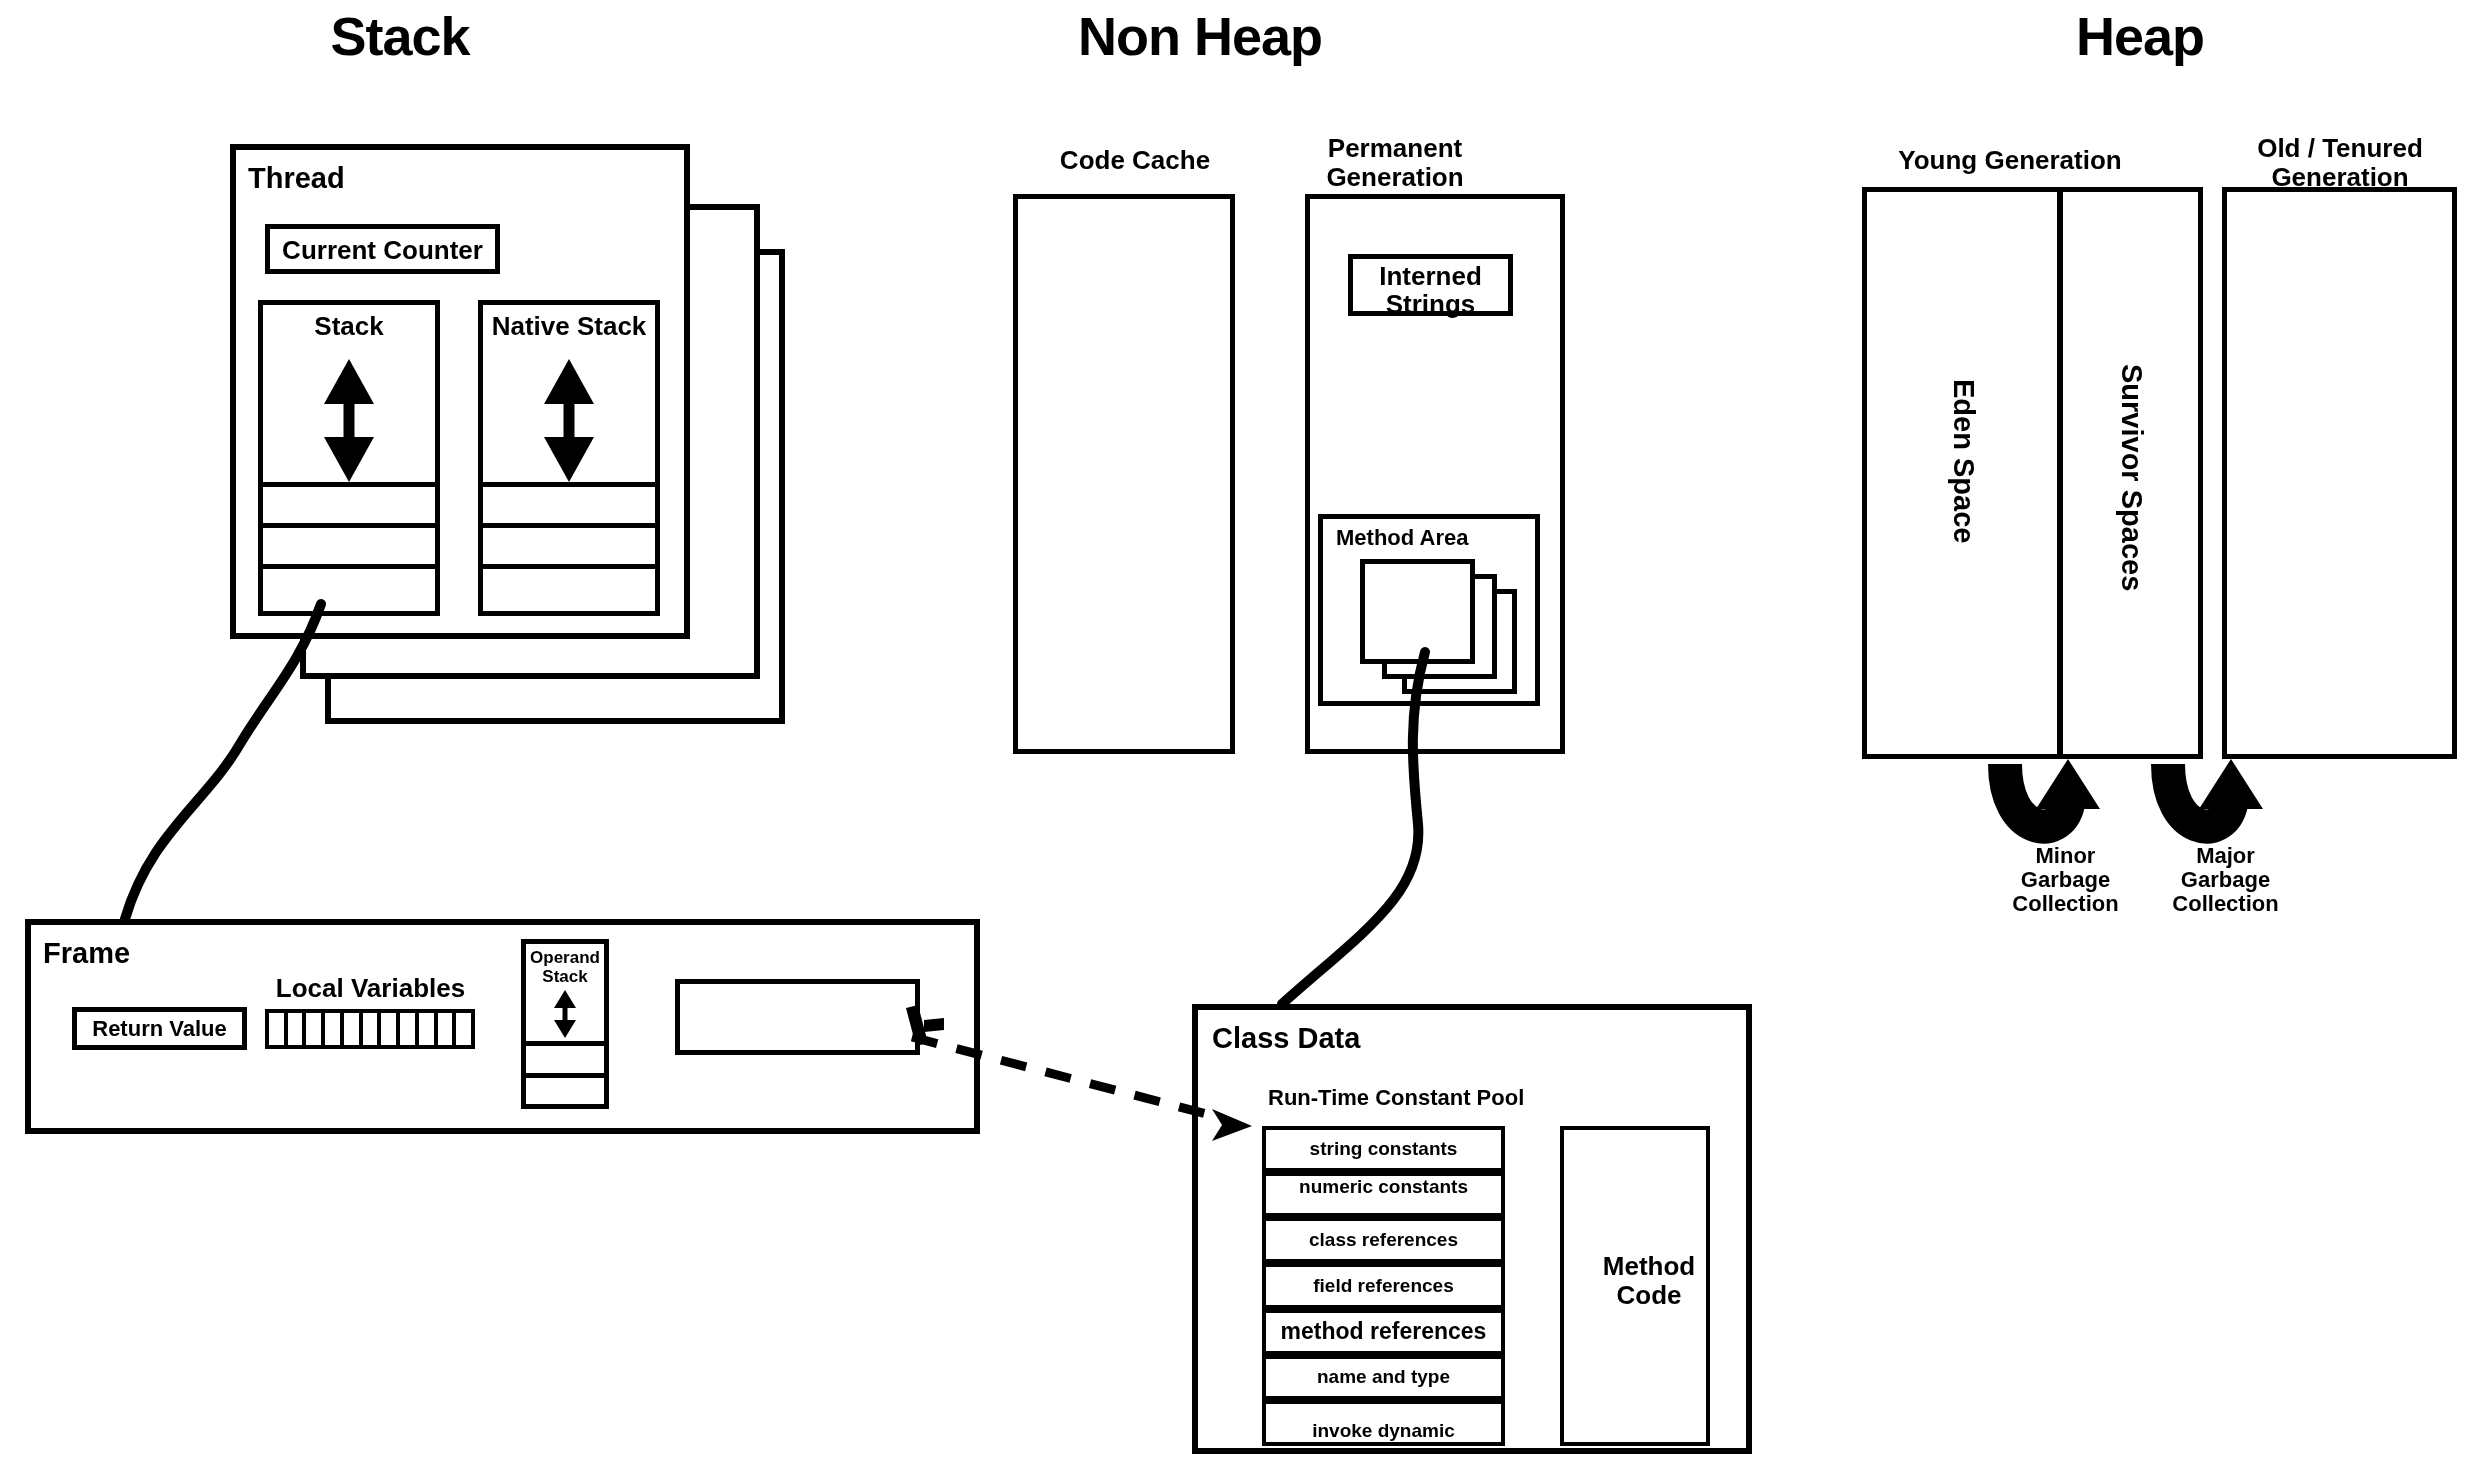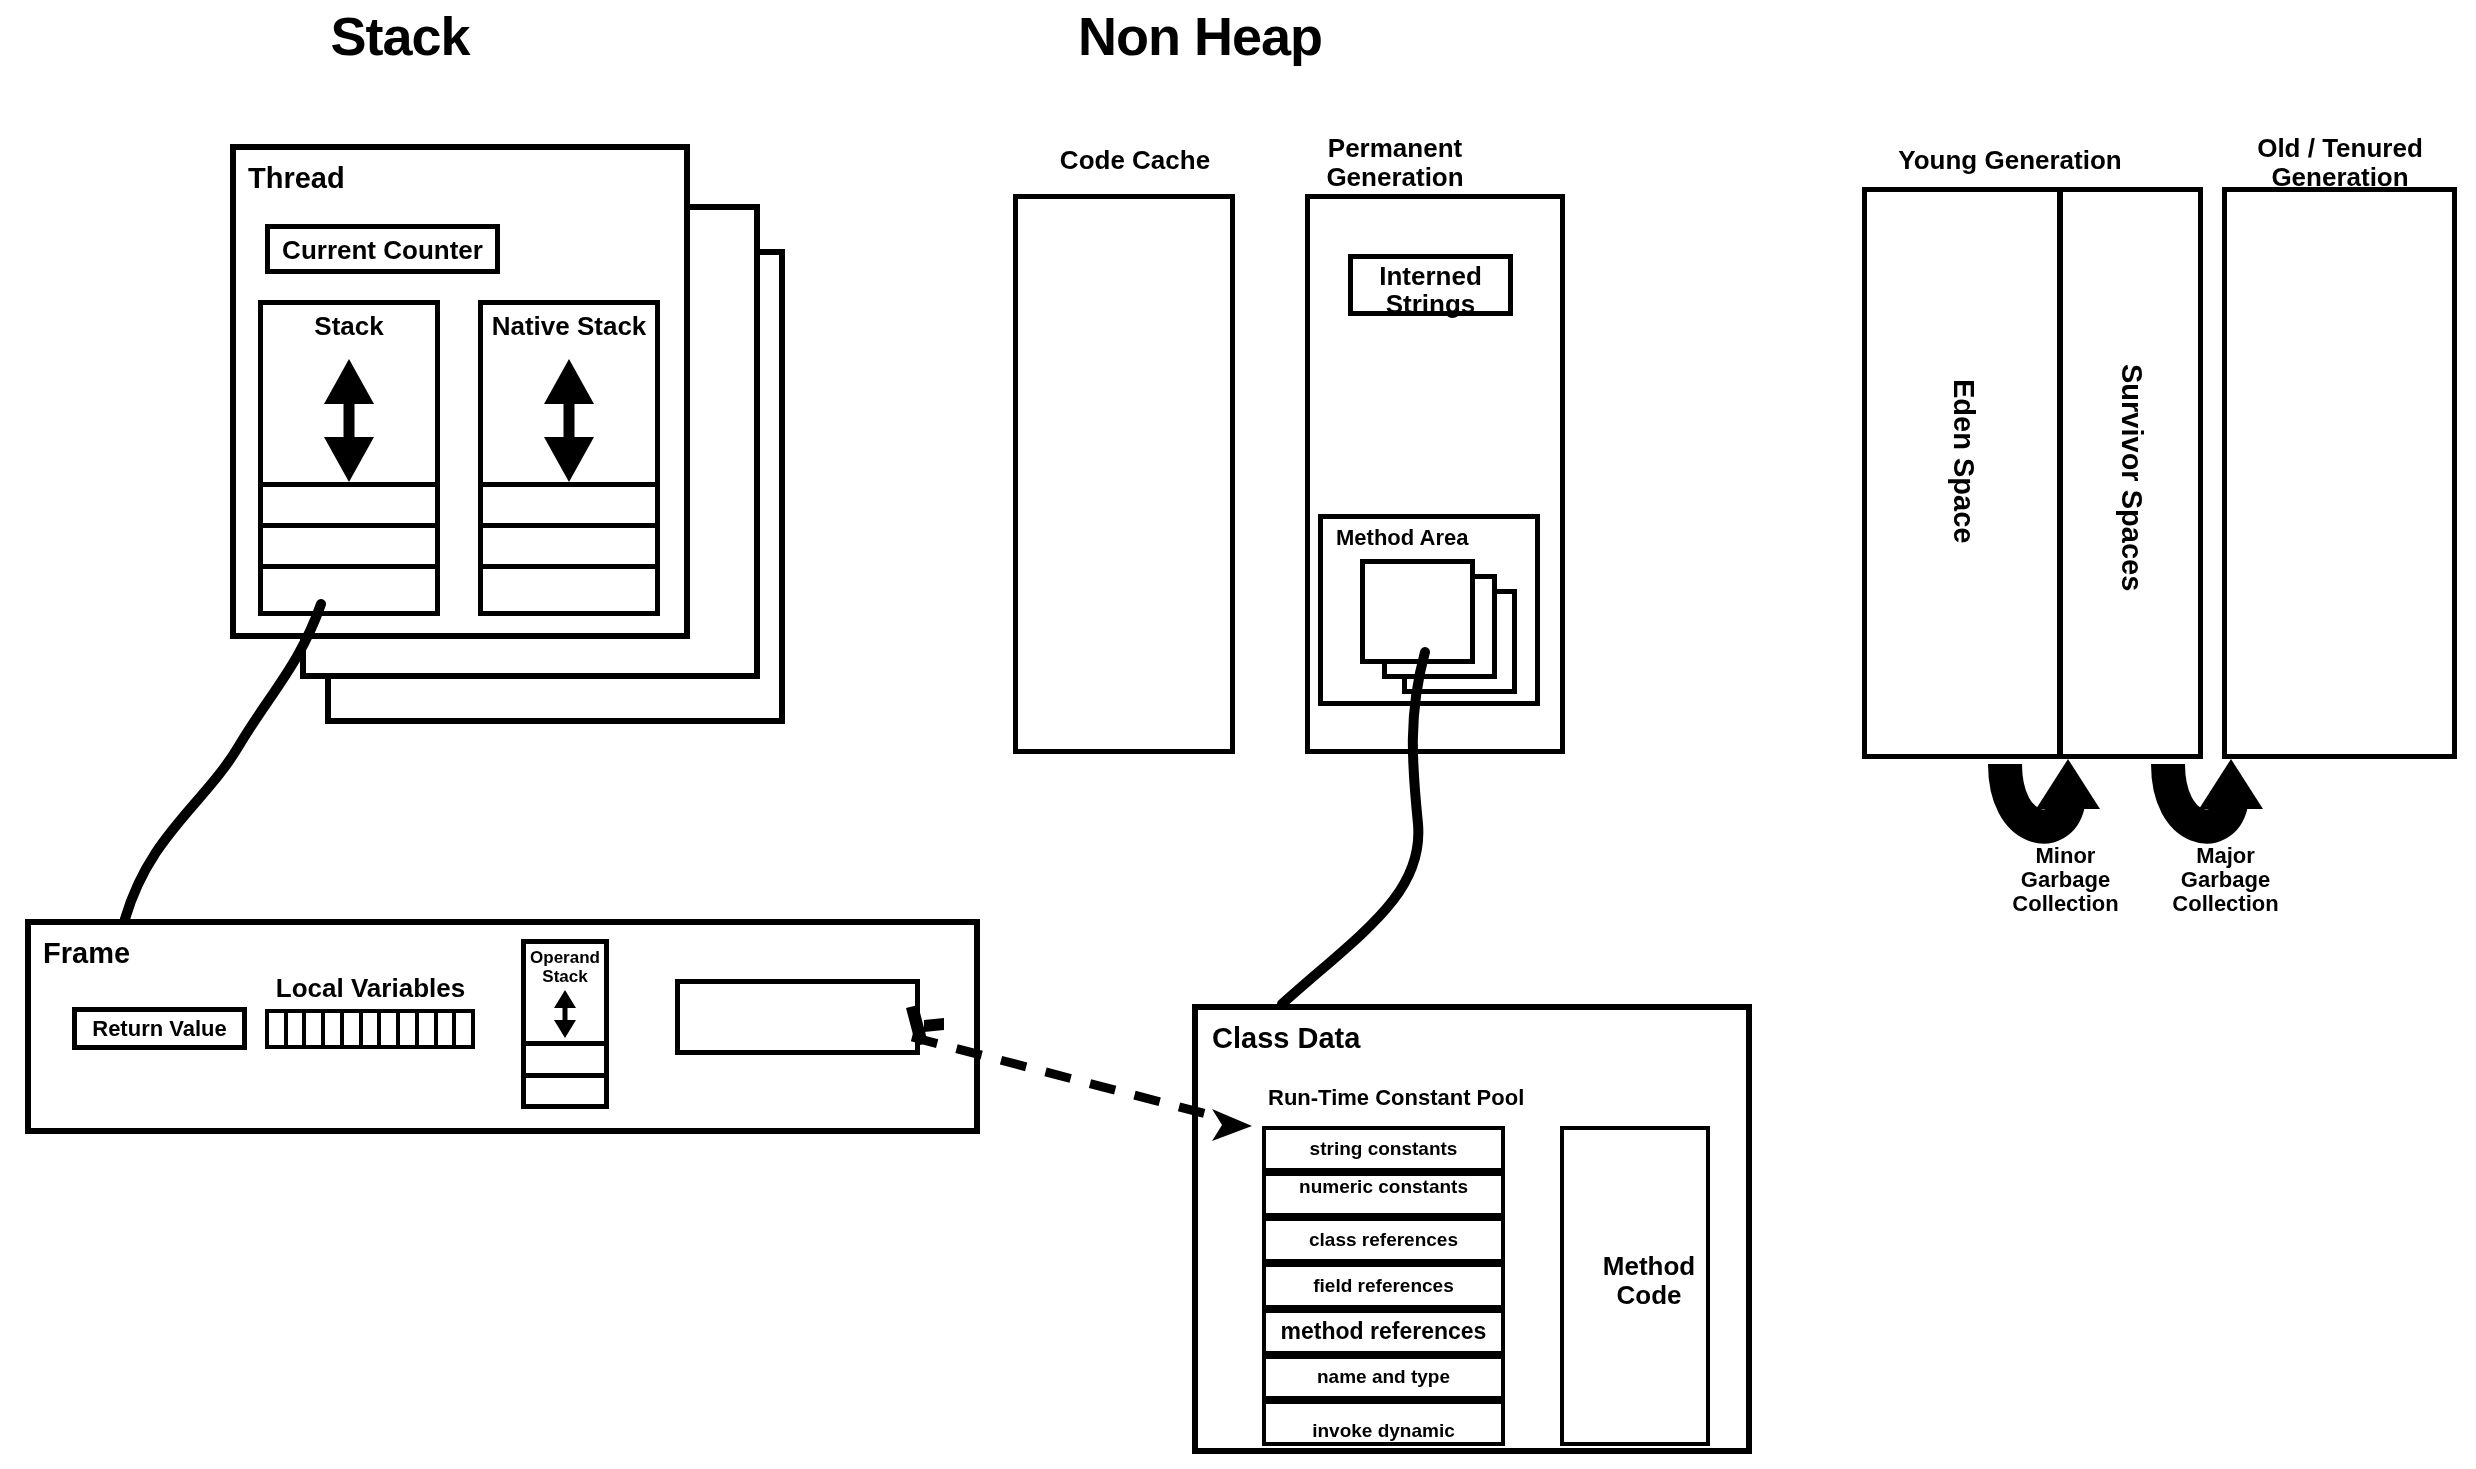--- a/index.html
+++ b/index.html
@@ -26,20 +26,21 @@
   .vert{writing-mode:vertical-rl;text-orientation:mixed;}
   svg.layer{position:absolute;left:0;top:0;width:2476px;height:1469px;overflow:visible;pointer-events:none;}
 </style>
 </head>
 <body>
 
 <div id="canvas">
 
   <div class="t title center" style="left:250px;top:2px;width:300px;">Stack</div>
   <div class="t title center" style="left:1000px;top:2px;width:400px;">Non Heap</div>
+  <div class="t title center" style="left:1990px;top:2px;width:300px;">Heap</div>
 
   <div class="box" style="left:325px;top:245px;width:460px;height:475px;"></div>
   <div class="box" style="left:300px;top:200px;width:460px;height:475px;"></div>
   <div class="box" style="left:230px;top:140px;width:460px;height:495px;"></div>
 
   <div class="t lbl-lg" style="left:248px;top:158px;">Thread</div>
 
   <div class="box thin" style="left:265px;top:220px;width:235px;height:50px;"></div>
   <div class="t lbl-md center" style="left:265px;top:232px;width:235px;">Current Counter</div>
 

